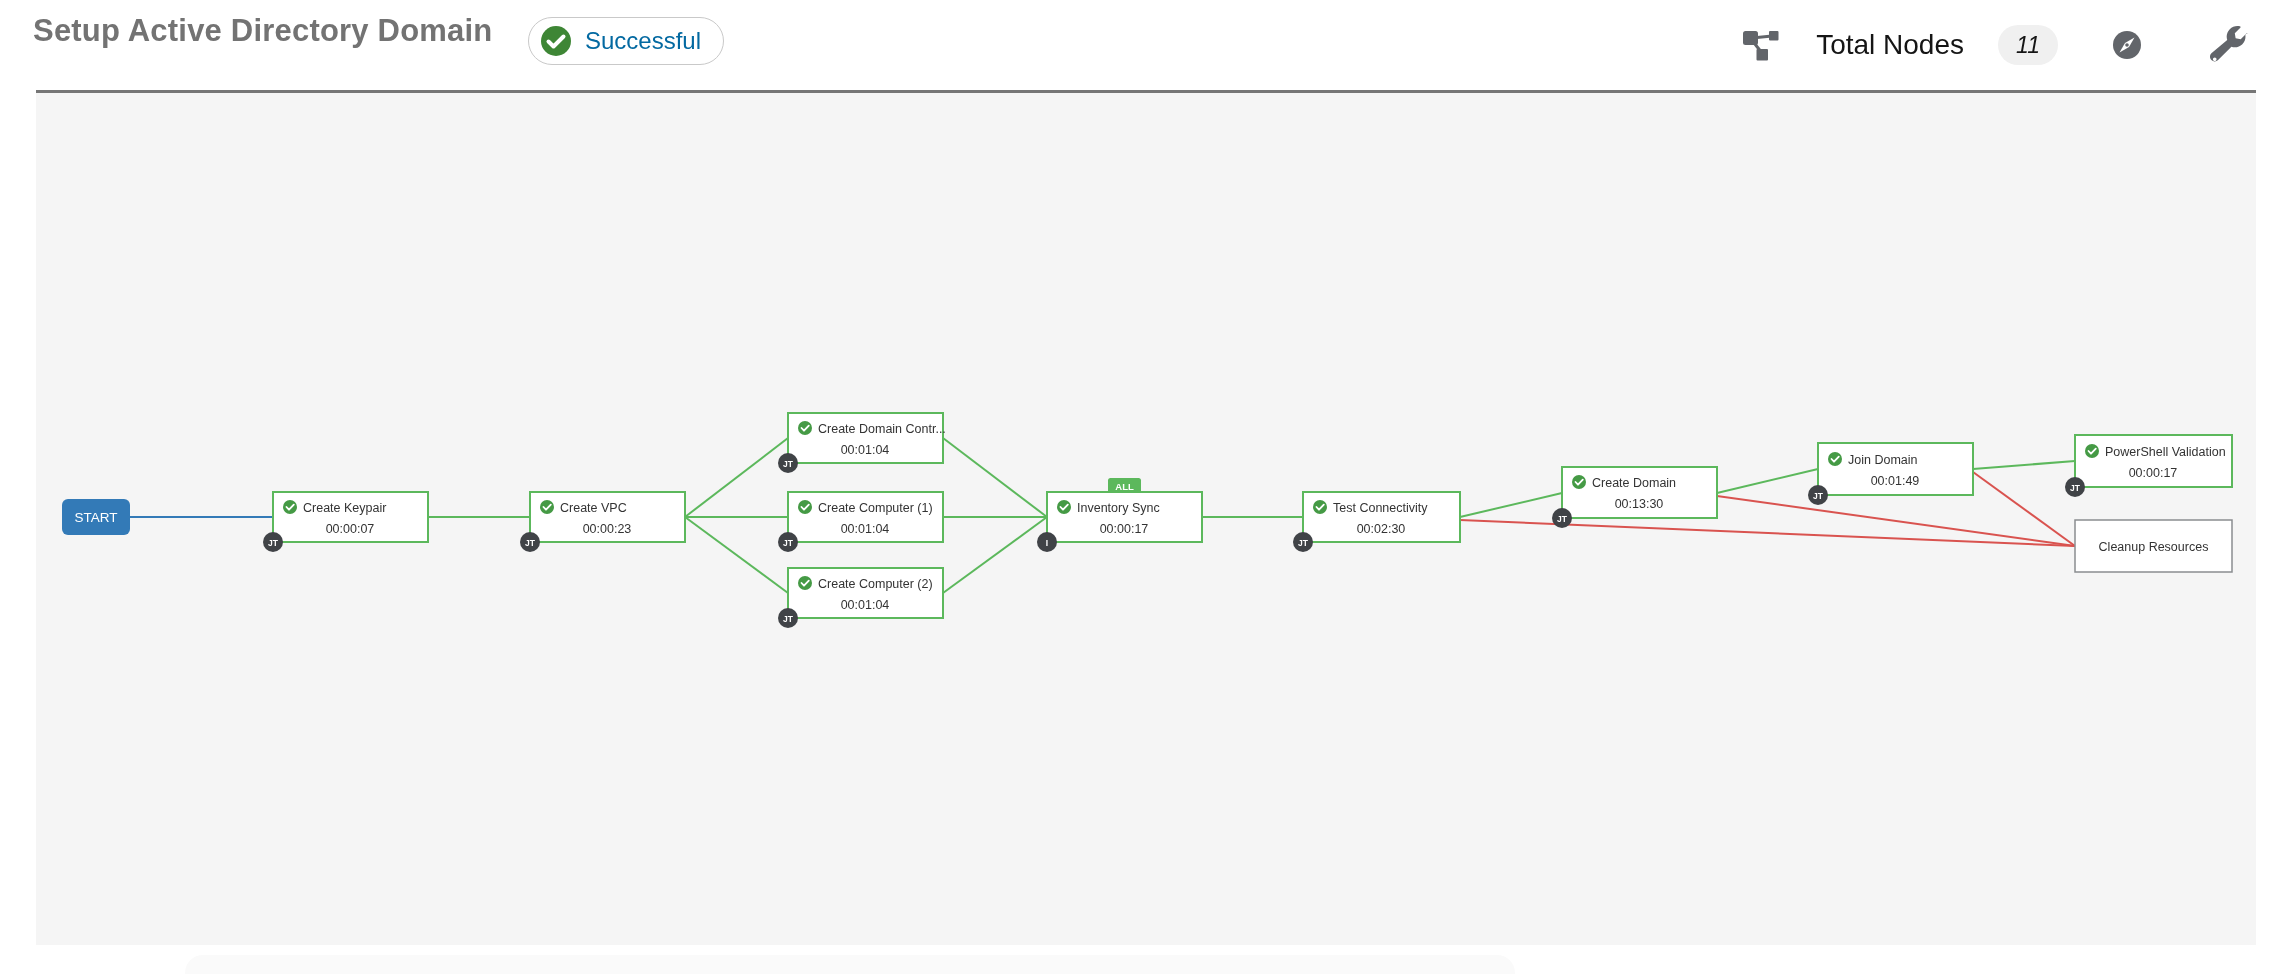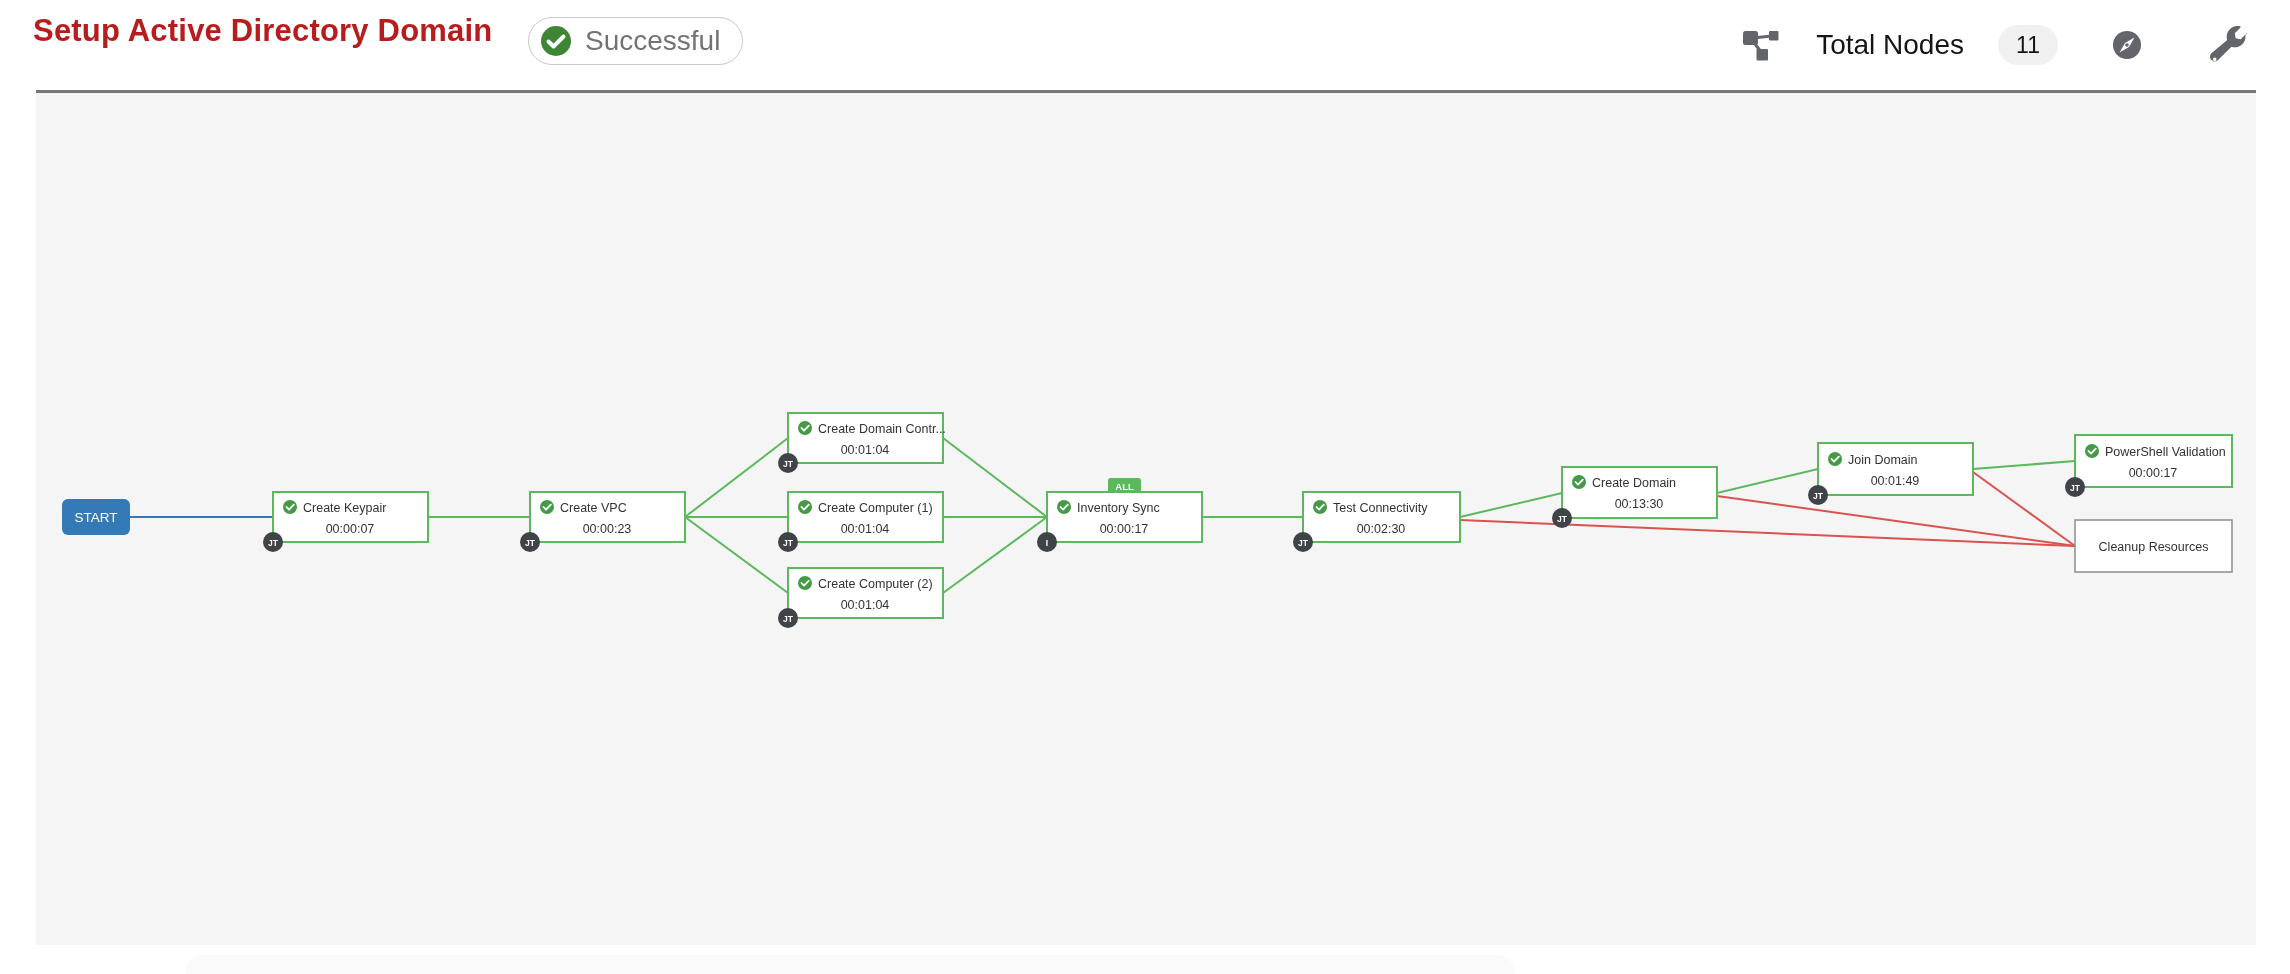--- a/index.html
+++ b/index.html
@@ -1,28 +1,28 @@
 <!DOCTYPE html>
 <html><head>
 <meta charset="utf-8">
 <style>
   html,body{margin:0;padding:0;background:#ffffff;}
   .stage{position:relative;width:2290px;height:974px;background:#ffffff;overflow:hidden;
          font-family:"Liberation Sans",sans-serif;}
   
   .header{position:absolute;left:0;top:0;width:2290px;height:90px;background:#ffffff;}
-  .page-title{position:absolute;left:33px;top:13px;font-size:31px;font-weight:bold;color:#b91c1c;letter-spacing:.2px;}
+  .page-title{position:absolute;left:33px;top:13px;font-size:31px;font-weight:bold;color:#737373;letter-spacing:.2px;}
   .status-pill{position:absolute;left:528px;top:17px;height:48px;padding:0 22px 0 10px;
                border:1px solid #c9c9c9;border-radius:26px;background:#ffffff;
                display:flex;align-items:center;gap:12px;box-sizing:border-box;}
-  .status-pill .txt{font-size:28px;color:#737373;}
+  .status-pill .txt{font-size:24px;color:#0369a1;}
   .hdr-right{position:absolute;right:34px;top:0;height:90px;display:flex;align-items:center;gap:12px;}
   .total-nodes-label{font-size:28px;color:#151515;margin-left:24px;}
   .count-badge{margin-left:22px;min-width:60px;height:40px;border-radius:22px;background:#f0f0f0;
-               display:flex;align-items:center;justify-content:center;font-size:23px;color:#151515;}
+               display:flex;align-items:center;justify-content:center;font-size:23px;color:#151515;font-style:italic;}
   .icon-btn{border:none;background:transparent;padding:0;margin:0;cursor:pointer;display:flex;align-items:center;justify-content:center;}
   .compass-btn{margin-left:42px;}
   .wrench-btn{margin-left:56px;margin-right:8px;}
   
   .canvas{position:absolute;left:36px;top:90px;width:2220px;height:855px;background:#f5f5f5;
           border-top:3px solid #767676;box-sizing:border-box;}
   .graph-svg{position:absolute;left:0;top:0;}
   .bottom-overlay{position:absolute;left:185px;top:955px;width:1330px;height:19px;
                   background:#fafafa;border-radius:18px 18px 0 0;}
   svg text{font-family:"Liberation Sans",sans-serif;}

